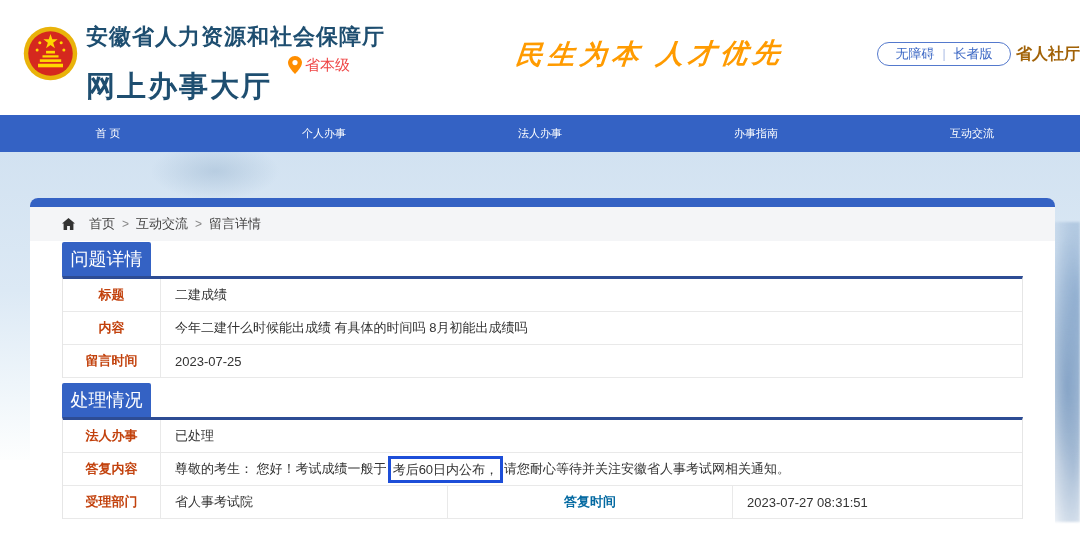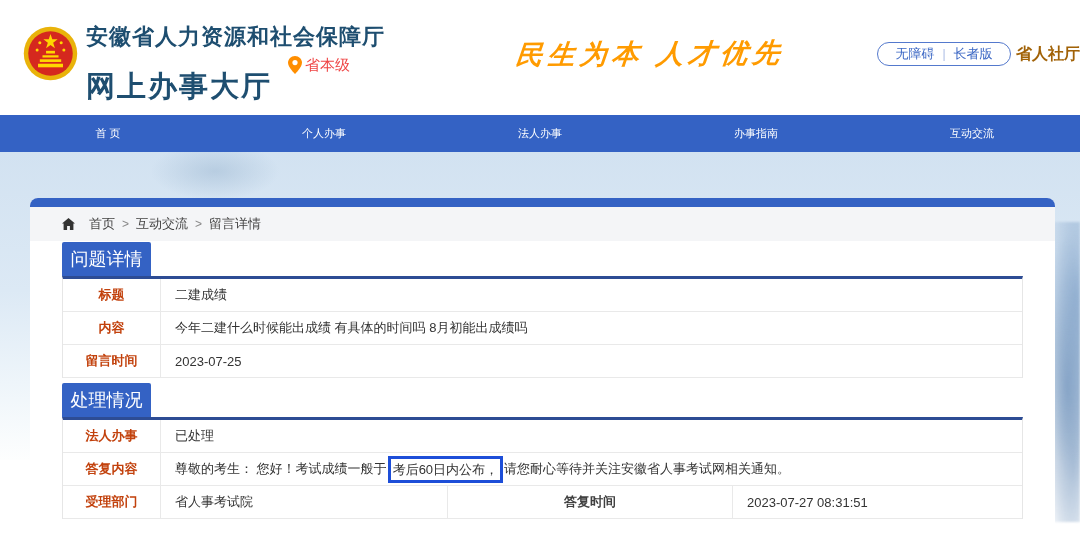--- a/index.html
+++ b/index.html
@@ -58,21 +58,21 @@
     font-size:18px; display:flex; align-items:center; justify-content:center;
     border-radius:2px 2px 0 0; }
   .dtable { width:961px; border-top:3px solid #2d4c94; border-left:1px solid #e6e6e6;
     border-right:1px solid #e6e6e6; }
   .trow { display:flex; min-height:33px; border-bottom:1px solid #e9e9e9; align-items:stretch; }
   .tlabel { flex:0 0 98px; display:flex; align-items:center; justify-content:center;
     font-size:13px; font-weight:bold; color:#c2410c; border-right:1px solid #e9e9e9; text-align:center; }
   .tvalue { flex:1; display:flex; align-items:center; padding:0 14px; font-size:13px; color:#333; }
   .tvalue-dept { flex:0 0 287px; border-right:1px solid #e9e9e9; }
   .tlabel-mid { flex:0 0 285px; display:flex; align-items:center; justify-content:center;
-    font-size:13px; font-weight:bold; color:#404040; border-right:1px solid #e9e9e9; }
+    font-size:13px; font-weight:bold; color:#0369a1; border-right:1px solid #e9e9e9; }
   .gap { height:4px; }
 
   .red-box { display:inline-block; border:3px solid #1d4ed8; padding:3px 2px; margin:0 1px;
     line-height:15px; }
 </style>
 </head>
 <body>
 
 <div class="page">
 

